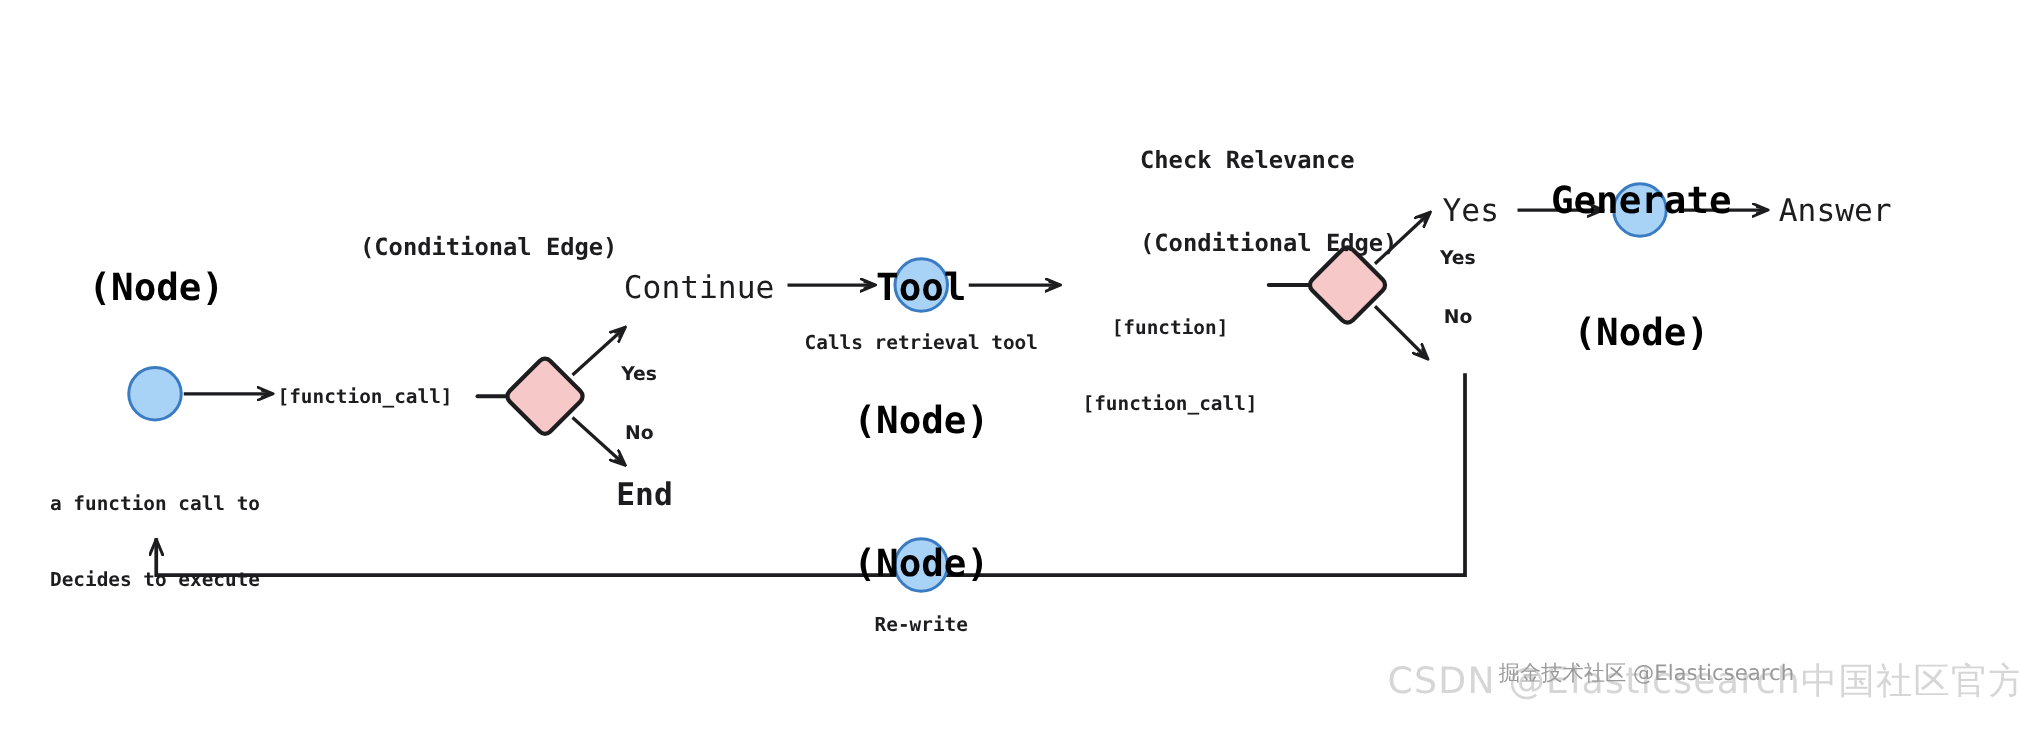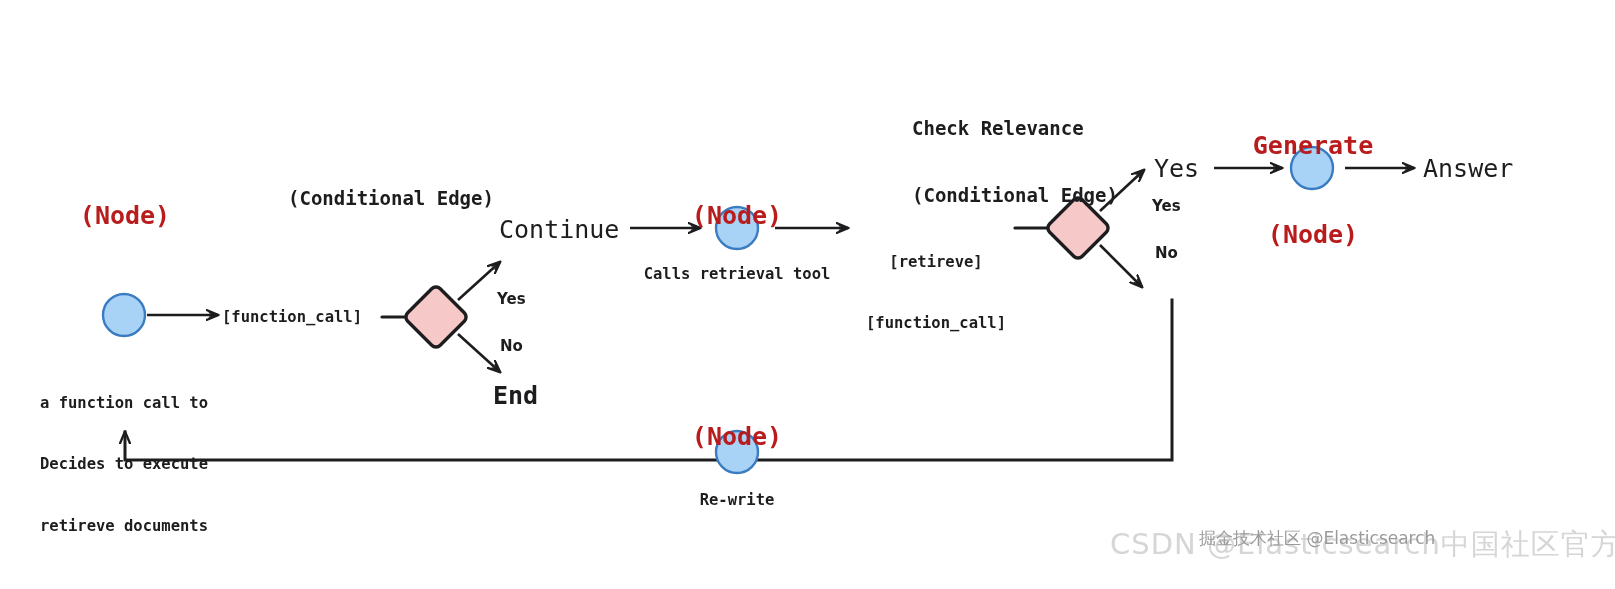--- a/index.html
+++ b/index.html
@@ -31,23 +31,23 @@
   .title-mono {
     font-family: "DejaVu Sans Mono", "Liberation Mono", monospace;
     font-size: 19px;
     font-weight: 600;
     color: #1d1d1f;
     text-align: left;
   }
   
   .title-node {
     font-family: "DejaVu Sans Mono", "Liberation Mono", monospace;
-    font-size: 25px;
+    font-size: 30px;
     font-weight: 700;
-    color: #b91c1c;
+    color: #000000;
     text-align: center;
   }
   
   .edge-word {
     font-family: "DejaVu Sans Mono", "Liberation Mono", monospace;
     font-size: 25px;
     font-weight: 500;
     color: #1d1d1f;
   }
   
@@ -140,44 +140,44 @@
   </g>
 </svg>
 
 <div class="lbl title-node" style="left:40px; top:142px; width:170px;">
   <div>(Node)</div>
 </div>
 
 <div class="lbl caption" style="left:14px; top:352px; width:220px;">
   <div>a function call to</div>
   <div>Decides to execute</div>
-  <div>retireve documents</div>
 </div>
 
 <div class="lbl caption" style="left:222px; top:307px; width:160px; text-align:left;">[function_call]</div>
 
 <div class="lbl title-mono" style="left:288px; top:142px; width:290px;">
   <div>(Conditional Edge)</div>
 </div>
 
 <div class="lbl edge-word" style="left:499px; top:215px;">Continue</div>
 
 <div class="lbl branch" style="left:497px; top:291px;">Yes</div>
 <div class="lbl branch" style="left:500px; top:338px;">No</div>
 
 <div class="lbl edge-word" style="left:493px; top:381px;font-weight:bold;">End</div>
 
 <div class="lbl title-node" style="left:652px; top:142px; width:170px;">
+  <div>Tool</div>
   <div>(Node)</div>
 </div>
 
 <div class="lbl caption" style="left:617px; top:264px; width:240px;">Calls retrieval tool</div>
 
 <div class="lbl caption" style="left:856px; top:211px; width:160px;">
-  <div>[retireve]</div>
+  <div>[function]</div>
   <div>[function_call]</div>
 </div>
 
 <div class="lbl title-mono" style="left:912px; top:72px; width:290px;">
   <div>Check Relevance</div>
   <div>(Conditional Edge)</div>
 </div>
 
 <div class="lbl edge-word" style="left:1154px; top:154px;">Yes</div>
 

